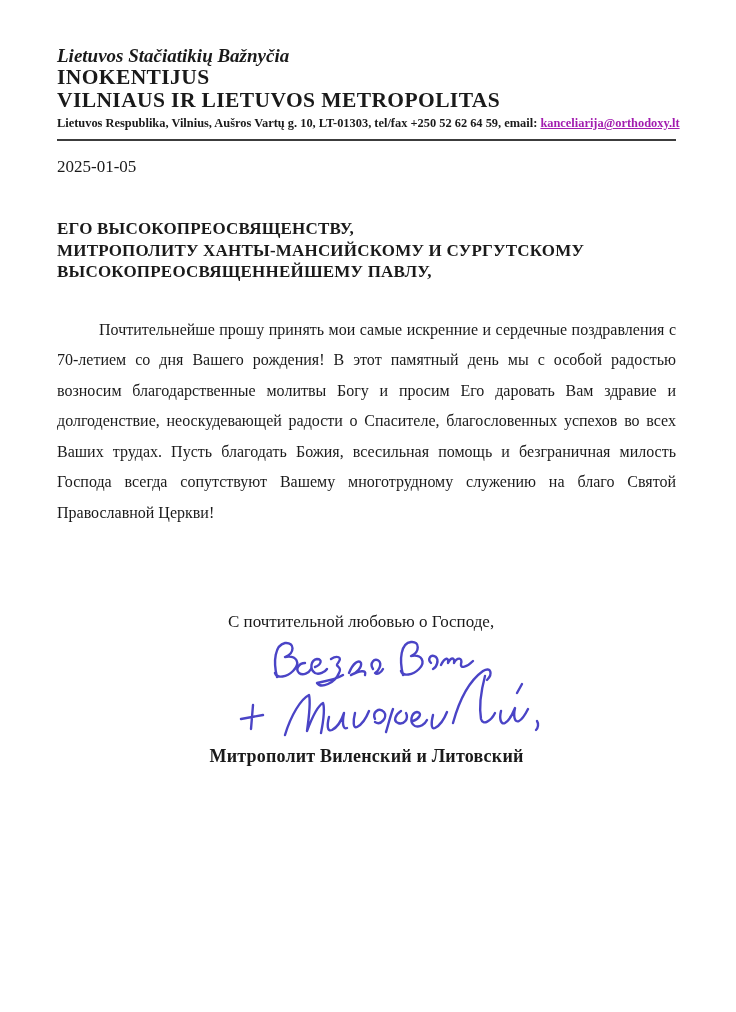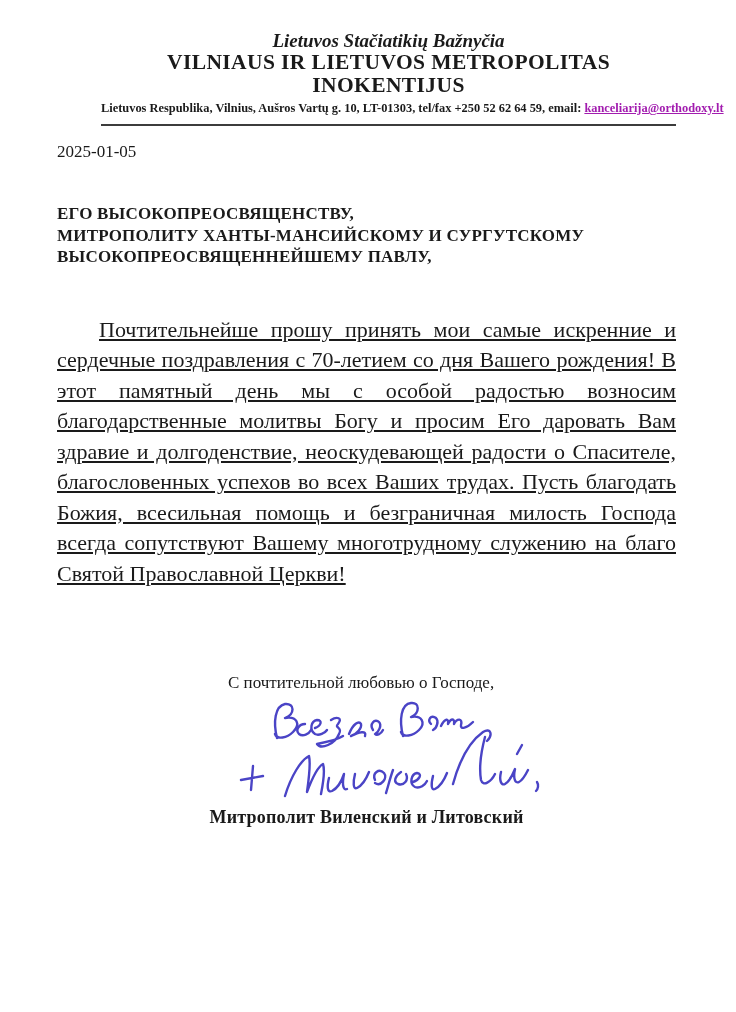--- a/index.html
+++ b/index.html
@@ -11,21 +11,21 @@
     margin: 0 auto;
     background: #ffffff;
     color: #1a1a1a;
     font-family: "Liberation Serif", "DejaVu Serif", serif;
     overflow: hidden;
   }
   .content {
     padding: 0 60px 0 57px; 
   }
   
-  .letterhead { padding-top: 30px; text-align: center; margin-left: 44px; }
+  .letterhead { padding-top: 45px; text-align: left; }
   .org-name {
     font-size: 19px;
     font-weight: bold;
     font-style: italic;
     line-height: 21px;
   }
   .metropolitan-title {
     font-size: 21.5px;
     font-weight: bold;
     line-height: 23px;
@@ -63,26 +63,25 @@
     letter-spacing: 0.2px;
   }
   .salutation {
     margin-top: 36px;
     text-align: center;
     font-size: 17px;
     font-weight: bold;
     line-height: 26px;
   }
   .body-par {
-    margin-top: 47px;
-    font-size: 22px;
+    margin-top: 32px;
+    font-size: 16px;
     line-height: 30.5px;
     text-align: justify;
     text-indent: 42px;
-    text-decoration: underline;
   }
   .closing-line {
     margin-top: 83px;
     margin-left: 171px;
     font-size: 17px;
     line-height: 22px;
   }
   .signature-block {
     margin-left: 160px;
     width: 340px;
@@ -98,22 +97,22 @@
   }
 </style>
 </head>
 <body>
 
 <div class="page">
   <div class="content">
 
     <header class="letterhead">
       <div class="org-name">Lietuvos Stačiatikių Bažnyčia</div>
+      <div class="metropolitan-title">INOKENTIJUS</div>
       <div class="metropolitan-title">VILNIAUS IR LIETUVOS METROPOLITAS</div>
-      <div class="metropolitan-title">INOKENTIJUS</div>
       <div class="contact-line">
         <span>Lietuvos Respublika, Vilnius, Aušros Vartų g. 10, LT-01303, tel/fax +250 52 62 64 59, email: </span><a>kanceliarija@orthodoxy.lt</a>
       </div>
       <hr class="rule">
     </header>
 
     <div class="date-line">2025-01-05</div>
 
     <div class="addressee">
       <div>ЕГО ВЫСОКОПРЕОСВЯЩЕНСТВУ,</div>

